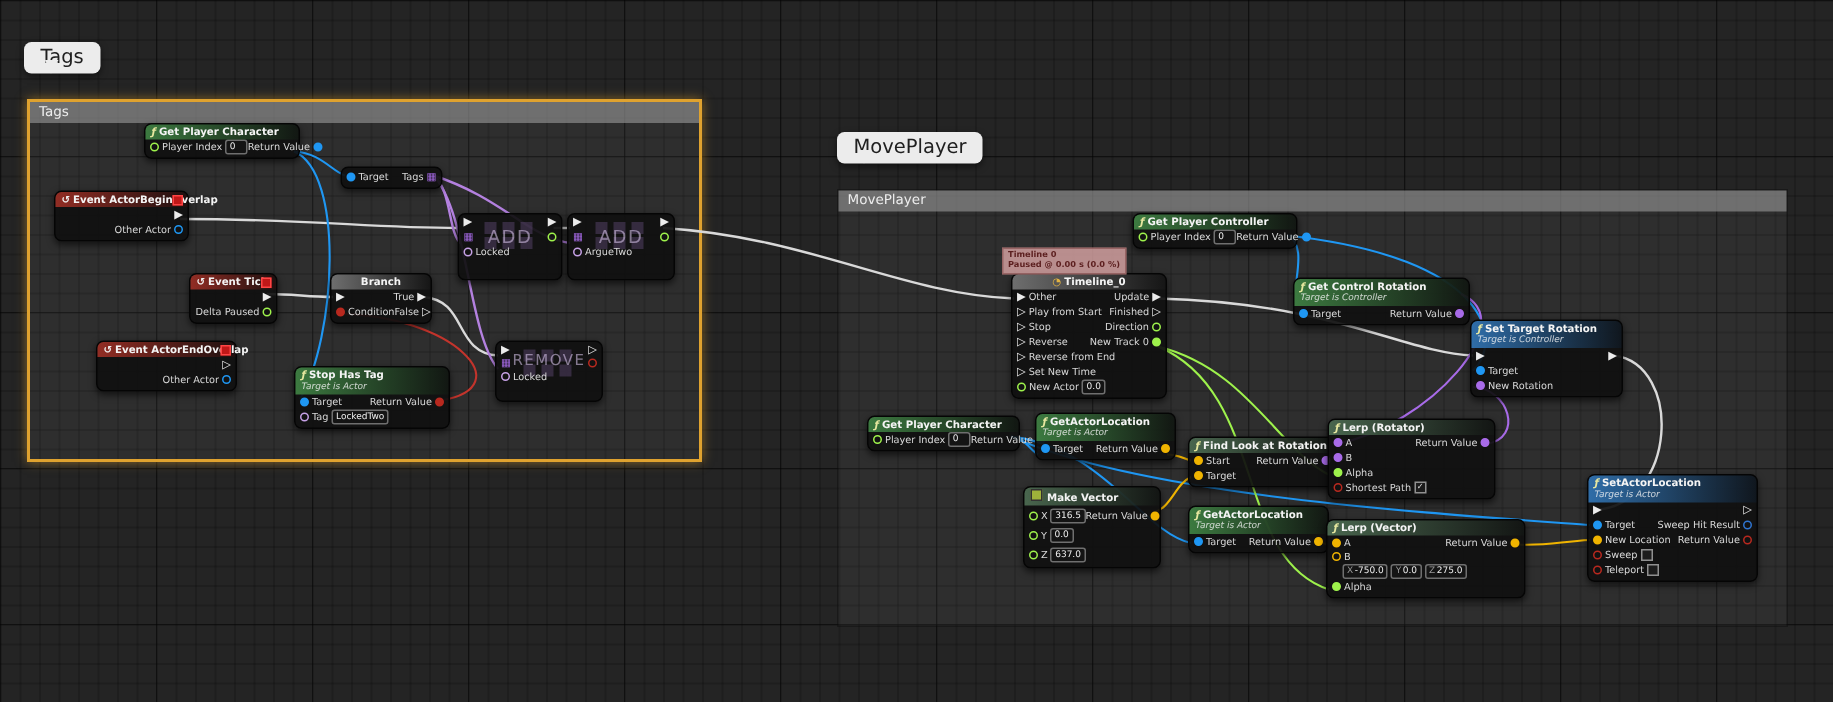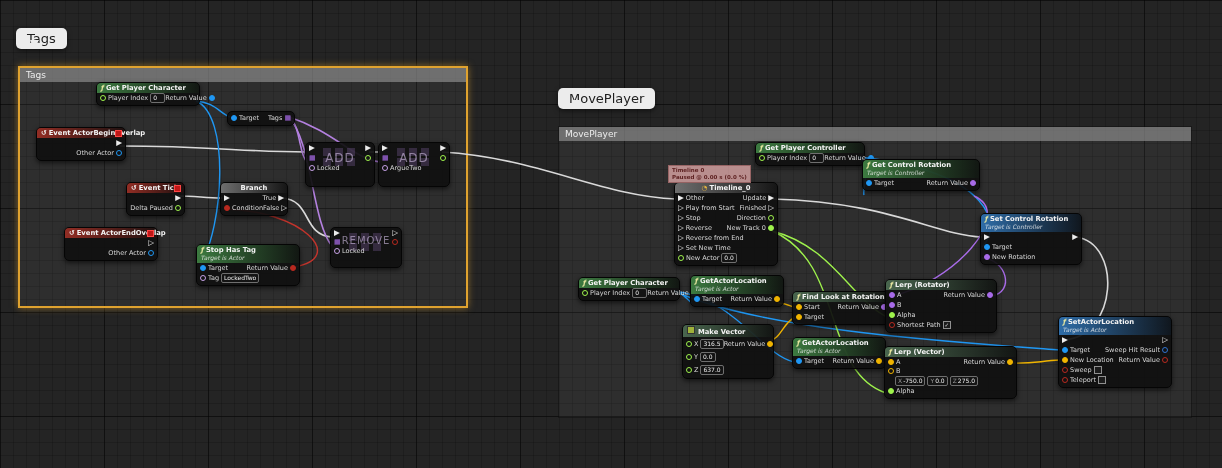--- a/index.html
+++ b/index.html
@@ -411,36 +411,36 @@
     <div class="rw">
         <span class="g">
           <span class="pin c-green"></span>
           <span class="lbl">New Actor</span>
           <span class="vb">0.0</span>
         </span>
         <span></span>
       </div>
   </div>
 
-  <div class="nd" style="left:862px;top:159px;width:116px">
+  <div class="nd" style="left:862px;top:185px;width:116px">
     <div class="hd hd-green"><span class="fx">ƒ</span><span>Get Control Rotation</span><span class="sub">Target is Controller</span></div>
     <div class="rw">
         <span class="g">
           <span class="pin c-blue fill"></span>
           <span class="lbl">Target</span>
         </span>
       <span class="g">
           <span class="lbl">Return Value</span>
           <span class="pin c-purple fill"></span>
         </span>
       </div>
   </div>
 
   <div class="nd" style="left:980px;top:213px;width:100px">
-    <div class="hd hd-blue"><span class="fx">ƒ</span><span>Set Control Rotation</span><span class="sub">Target is Controller</span></div>
+    <div class="hd hd-blue"><span class="fx">ƒ</span><span>Set Target Rotation</span><span class="sub">Target is Controller</span></div>
     <div class="rw">
         <span class="g">
           <span class="ex">▶</span>
         </span>
         <span class="g">
           <span class="ex">▶</span>
         </span>
       </div>
     <div class="rw">
         <span class="g">

